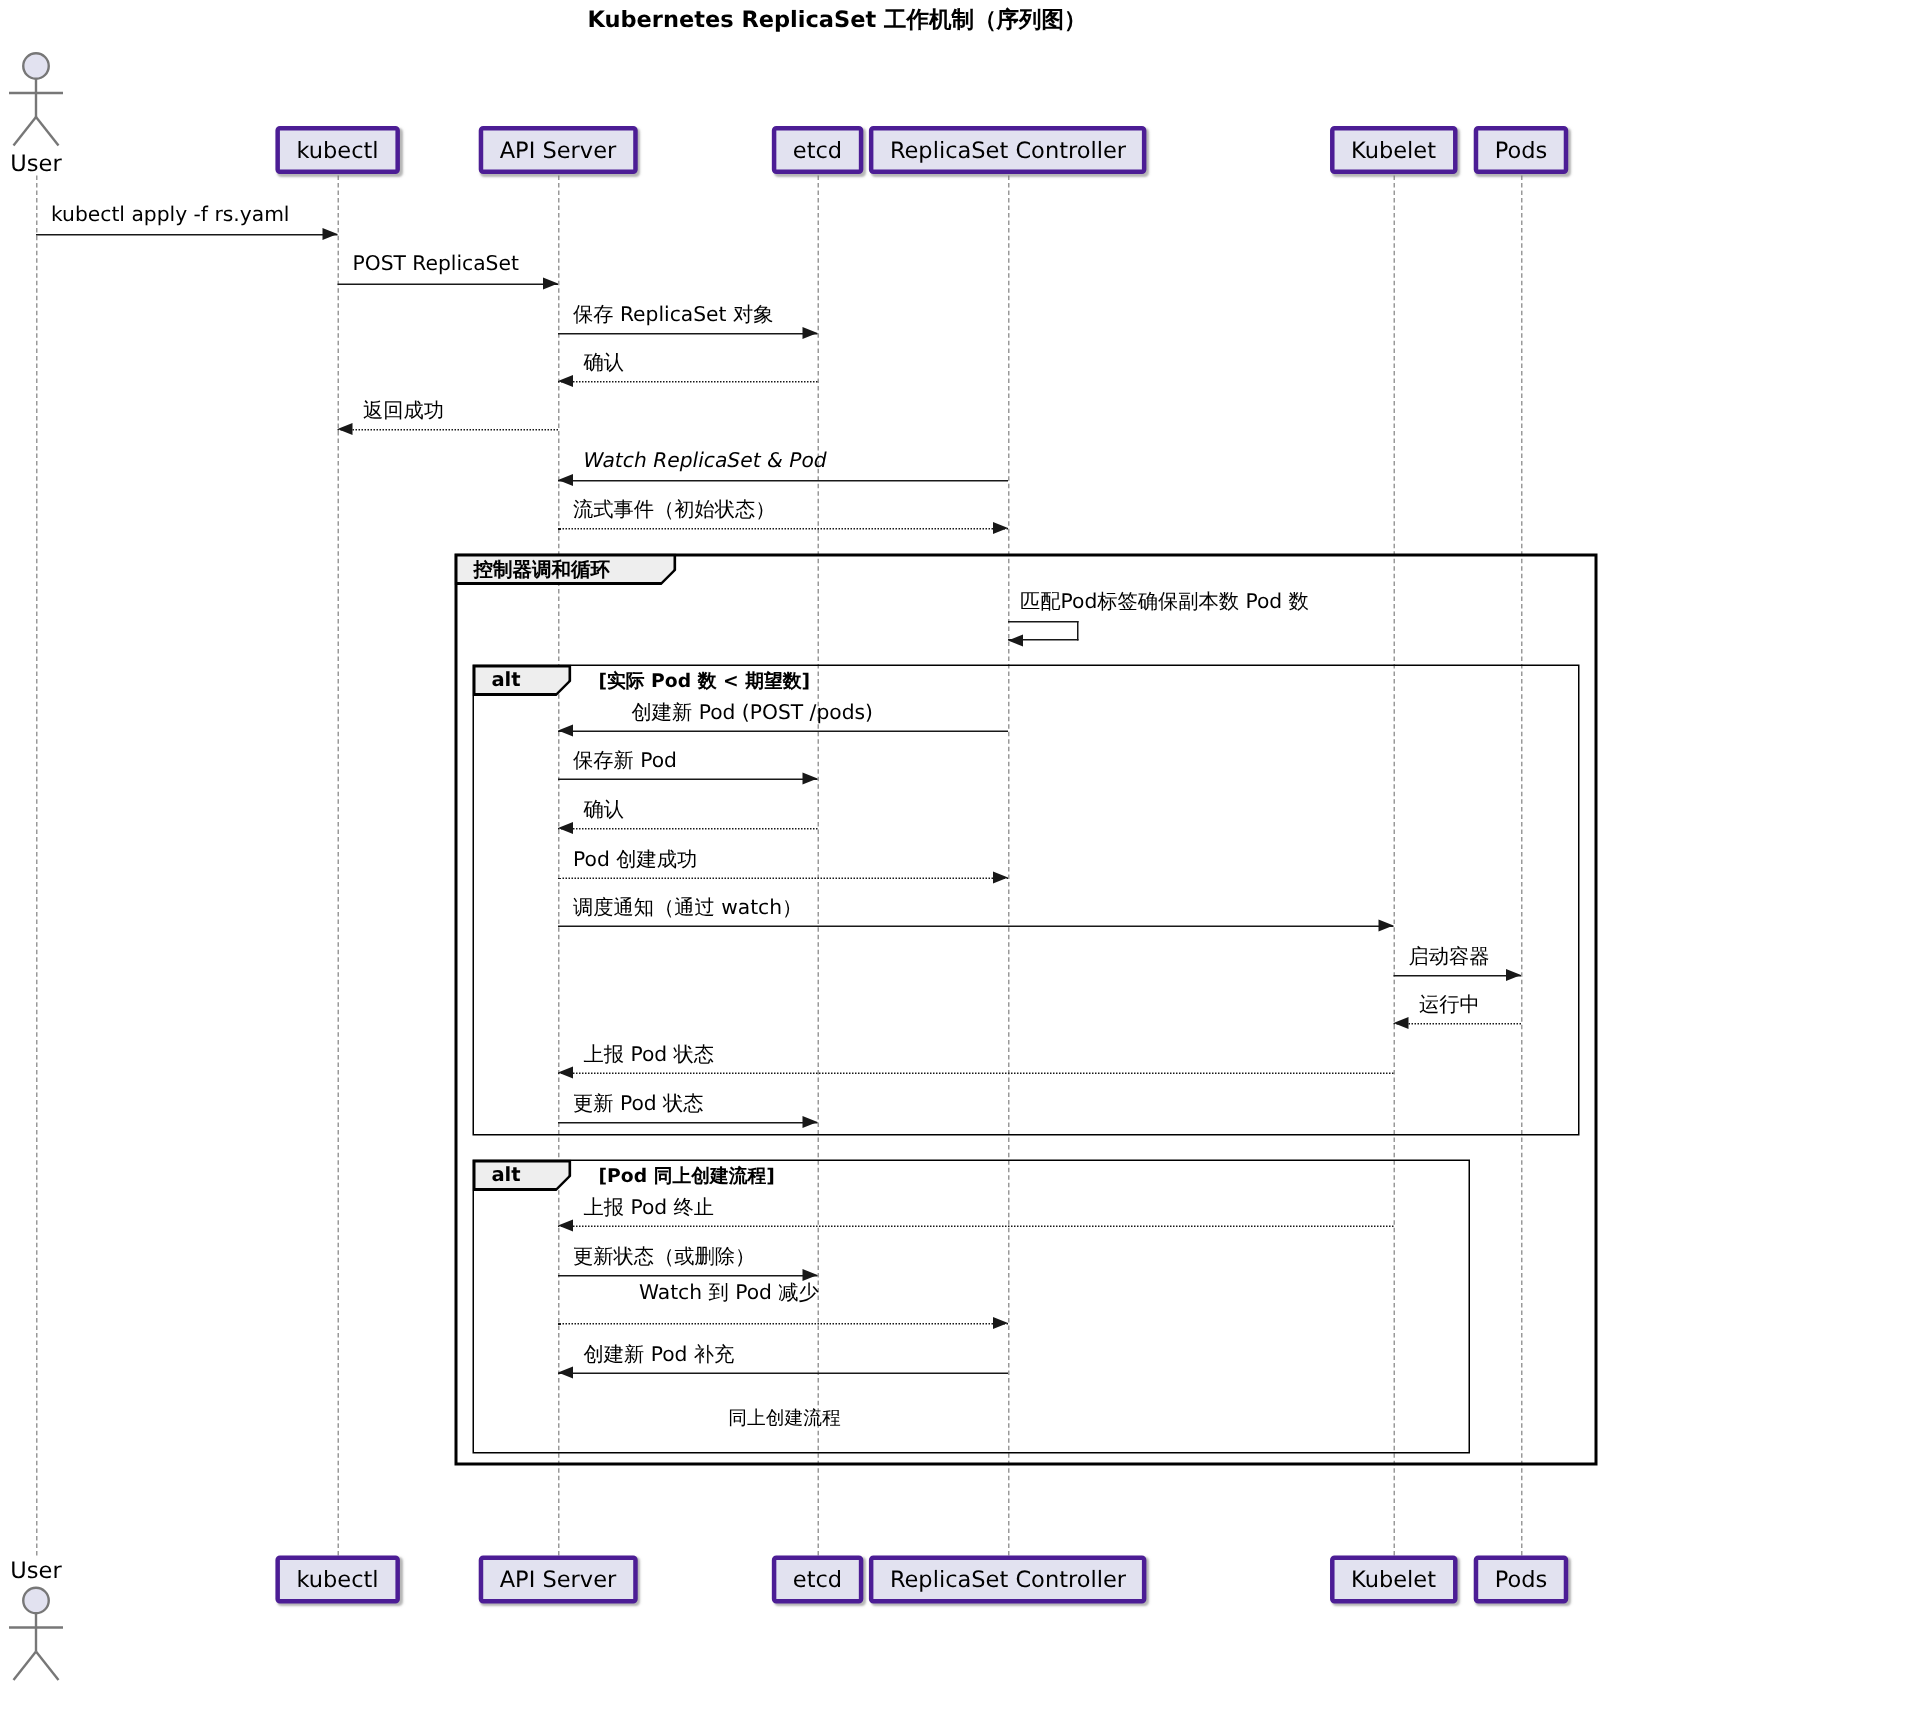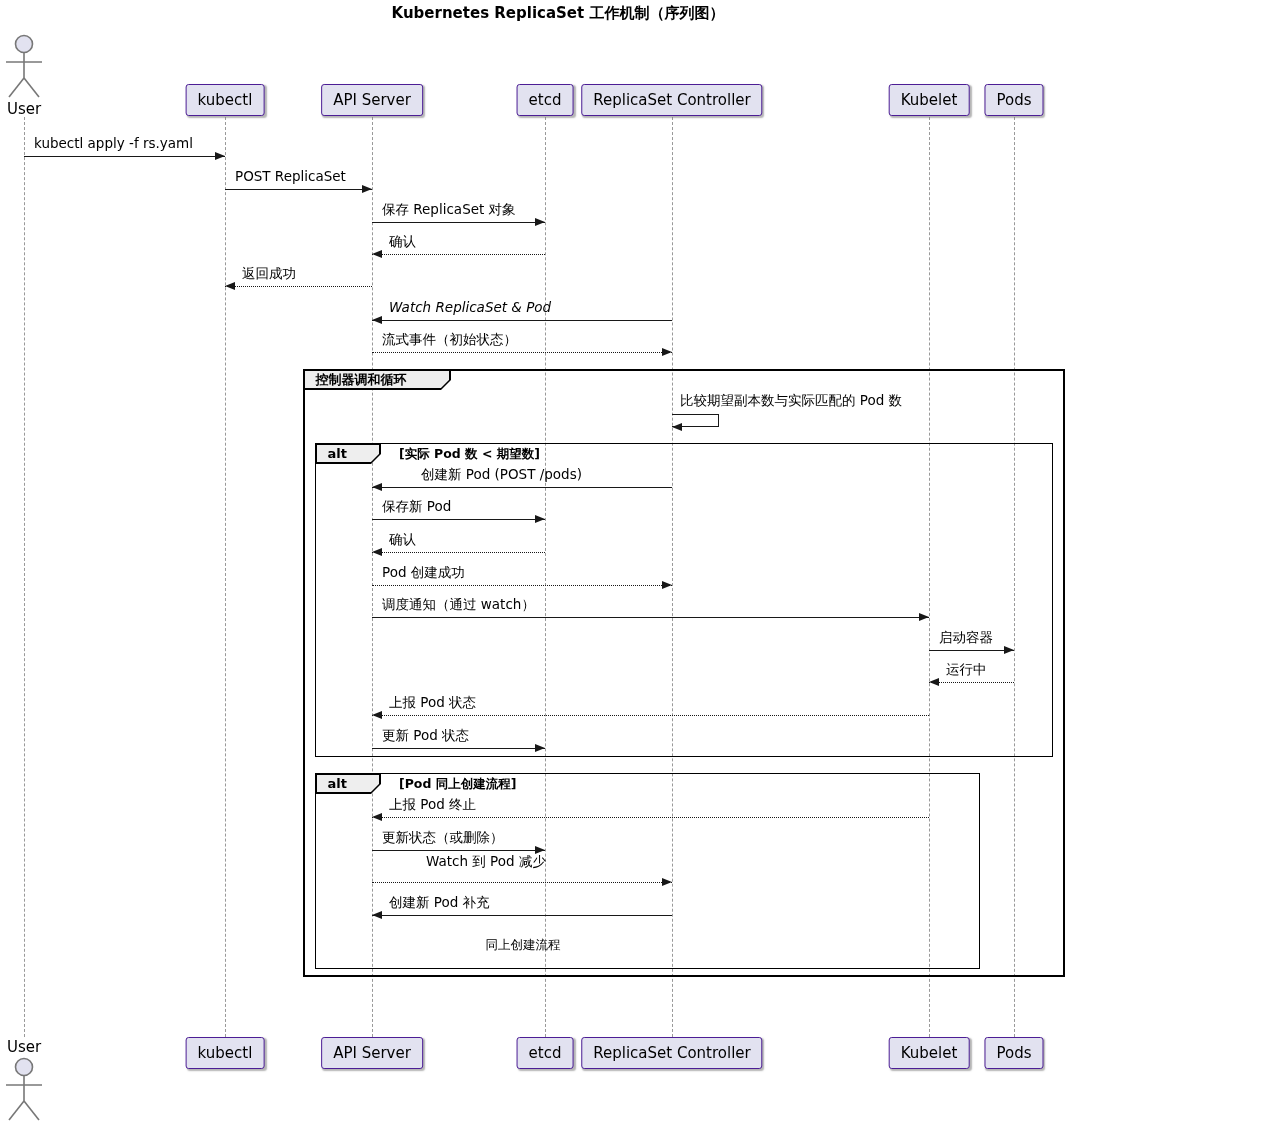--- a/index.html
+++ b/index.html
@@ -6,21 +6,21 @@
   html,body { background:#ffffff; }
   body { font-family:"DejaVu Sans", sans-serif; color:#000; }
   #stage { position:relative; width:1271px; height:1148px; background:#fff; overflow:hidden; }
 
   .title { position:absolute; left:558px; top:4px; transform:translateX(-50%);
            font-size:15px; font-weight:bold; white-space:nowrap; z-index:4; }
 
   .lifeline { position:absolute; width:0; border-left:1px dashed #999; z-index:1; }
 
   .pbox { position:absolute; transform:translateX(-50%); height:32px;
-          background:#E2E2F0; border:1px solid #4c1d95; border-radius:3px;
+          background:#E2E2F0; border:3px solid #4c1d95; border-radius:3px;
           display:flex; align-items:center; justify-content:center;
           font-size:15px; white-space:nowrap; padding:0 11px;
           box-shadow:1.5px 1.5px 1.5px rgba(120,120,120,.55); z-index:5; }
 
   .actor-label { position:absolute; transform:translateX(-50%); font-size:15px;
                  white-space:nowrap; z-index:5; }
   .actor-svg { position:absolute; transform:translateX(-50%); z-index:5; line-height:0; }
 
   .frame { position:absolute; border:1.6px solid #000; z-index:2; }
   .frame.group { border-width:2px; }
@@ -98,21 +98,21 @@
     <div class="arrow left" style="left: 225px; top: 282px;"></div>
     <div class="msg-label" style="left: 242px; top: 265px;">返回成功</div>
     <div class="msg-line solid" style="left: 372px; top: 320px; width: 300px;"></div>
     <div class="arrow left" style="left: 372px; top: 316px;"></div>
     <div class="msg-label" style="left: 389px; top: 299px; font-style: italic;">Watch ReplicaSet &amp; Pod</div>
     <div class="msg-line dashed" style="left: 372px; top: 352px; width: 300px;"></div>
     <div class="arrow right" style="left: 662px; top: 348px;"></div>
     <div class="msg-label" style="left: 382px; top: 331px;">流式事件（初始状态）</div>
     <div class="selfmsg" style="left: 672px; top: 414px; width: 47px; height: 13px;"></div>
     <div class="arrow left" style="left: 672px; top: 423px;"></div>
-    <div class="msg-label" style="left: 680px; top: 392px;">比较期望副本数与实际匹配的 Pod 数</div>
+    <div class="msg-label" style="left: 680px; top: 392px;">匹配Pod标签确保副本数 Pod 数</div>
     <div class="msg-line solid" style="left: 372px; top: 487px; width: 300px;"></div>
     <div class="arrow left" style="left: 372px; top: 483px;"></div>
     <div class="msg-label" style="left: 389px; top: 466px; margin-left: 32px;">创建新 Pod (POST /pods)</div>
     <div class="msg-line solid" style="left: 372px; top: 519px; width: 173px;"></div>
     <div class="arrow right" style="left: 535px; top: 515px;"></div>
     <div class="msg-label" style="left: 382px; top: 498px;">保存新 Pod</div>
     <div class="msg-line dashed" style="left: 372px; top: 552px; width: 173px;"></div>
     <div class="arrow left" style="left: 372px; top: 548px;"></div>
     <div class="msg-label" style="left: 389px; top: 531px;">确认</div>
     <div class="msg-line dashed" style="left: 372px; top: 585px; width: 300px;"></div>

